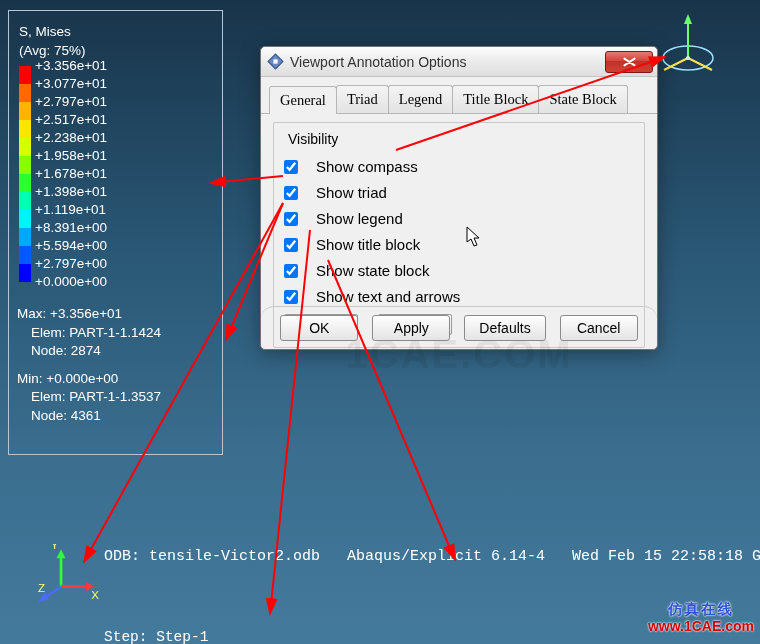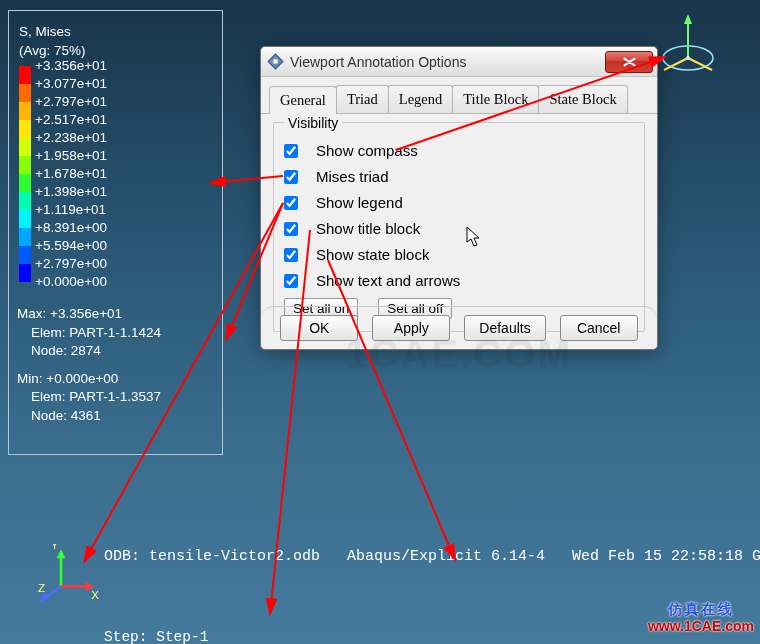--- a/index.html
+++ b/index.html
@@ -78,21 +78,21 @@
     border-radius: 3px 3px 0 0;
     background: linear-gradient(to bottom, #f4f4f4, #e3e3e3);
     margin-right: -1px;
     cursor: default;
     font-family: Liberation Serif, serif;
   }
   .tab.active { background: #f0f0f0; position: relative; top: 1px; }
   .tab-body { padding: 8px 12px; }
   .fieldset {
     border: 1px solid #c8c8c8; border-radius: 2px;
-    padding: 8px 10px 12px 10px;
+    padding: 24px 10px 12px 10px;
   }
   .fieldset .legend-label { position: relative; top: -16px; background: #f0f0f0; padding: 0 4px; font-size: 14px; }
   .check-row { display: flex; align-items: center; gap: 18px; margin: 5px 0 9px 0; font-size: 15px; }
   .check-row input { width: 14px; height: 14px; }
   .btn-row { display: flex; gap: 20px; margin-top: 6px; }
   .btn-small {
     padding: 2px 8px; font-size: 13.5px;
     background: linear-gradient(to bottom,#fefefe,#e5e5e5);
     border: 1px solid #9a9a9a; border-radius: 2px;
     cursor: default;
@@ -226,21 +226,21 @@
   <div class="tab-body">
     <div class="fieldset">
       <span class="legend-label">Visibility</span>
       <div style="margin-top:-10px">
         <label class="check-row">
           <input type="checkbox" checked="" style="">
           <span>Show compass</span>
         </label>
         <label class="check-row">
           <input type="checkbox" checked="" style="">
-          <span>Mises triad</span>
+          <span>Show triad</span>
         </label>
         <label class="check-row">
           <input type="checkbox" checked="" style="">
           <span>Show legend</span>
         </label>
         <label class="check-row">
           <input type="checkbox" checked="" style="">
           <span>Show title block</span>
         </label>
         <label class="check-row">

